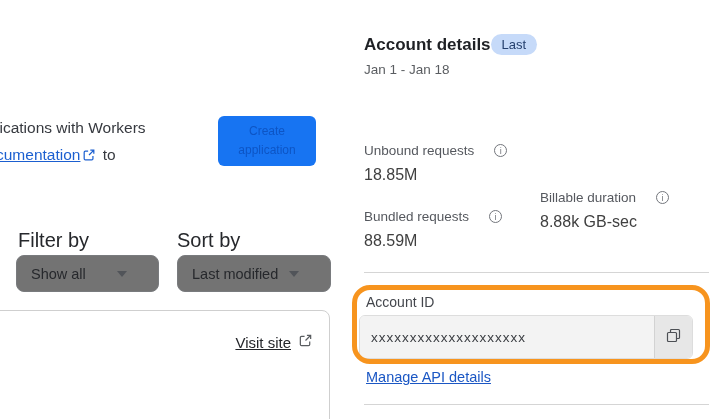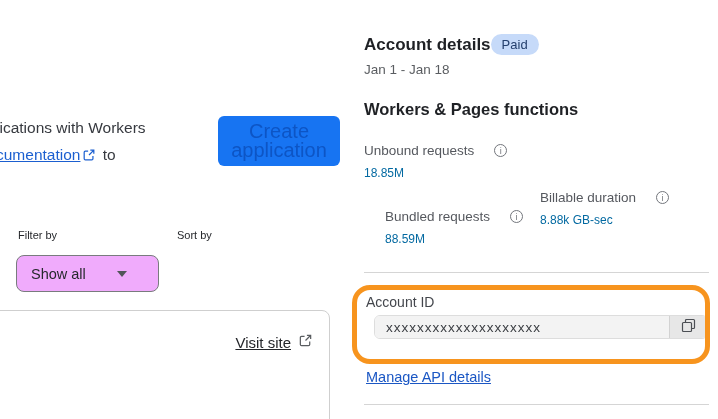--- a/index.html
+++ b/index.html
@@ -8,29 +8,29 @@
   .stage {
     position:relative; width:718px; height:419px;
     background:#fff; overflow:hidden;
   }
   
   .intro { position:absolute; left:-4px; top:114px; width:225px;
     font-size:15.5px; color:#36393f; line-height:27px; }
   .intro a { color:#1b5fd0; text-decoration:underline; cursor:pointer; }
   .intro .ext { color:#1b5fd0; position:relative; top:2px; margin:0 2px; }
   .create-btn {
-    position:absolute; left:218px; top:116px; width:122px; height:50px;
+    position:absolute; left:218px; top:116px; width:98px; height:50px;
     background:#1774f2; color:#0d55c5; border:none; border-radius:6px;
-    font-size:20px; line-height:19px; text-align:center; cursor:pointer;
+    font-size:12px; line-height:19px; text-align:center; cursor:pointer;
     font-family:inherit; padding:0 10px;
   }
-  .field-label { position:absolute; font-size:11px; color:#26282c; }
+  .field-label { position:absolute; font-size:20px; color:#26282c; }
   .dropdown {
     position:absolute; height:37px; border:1px solid #797b7e; border-radius:8px;
-    background:#f0abfc; display:flex; align-items:center; justify-content:space-between;
+    background:#737373; display:flex; align-items:center; justify-content:space-between;
     padding:0 31px 0 14px; font-size:14.5px; color:#26282c; cursor:pointer;
   }
   .caret { width:0; height:0; border-left:5px solid transparent;
     border-right:5px solid transparent; border-top:6px solid #515459; }
   .list-card {
     position:absolute; left:-30px; top:310px; width:360px; height:130px;
     background:#fff; border:1px solid #cfcfcf; border-radius:8px;
   }
   .visit-row { position:absolute; top:22px; right:16px; display:flex;
     align-items:center; gap:7px; color:#595c60; }
@@ -38,28 +38,28 @@
   
   .r { position:absolute; left:364px; }
   .acct-title-row { top:34px; display:flex; align-items:center; }
   .acct-title { font-size:17px; font-weight:bold; color:#1f2125; }
   .badge { background:#c6daf9; color:#25406e; font-size:13px;
     padding:3px 11px; border-radius:999px; }
   .date-range { top:62px; font-size:13.5px; color:#5a5d61; }
   .section-title { top:100px; font-size:16.5px; font-weight:bold; color:#1f2125; }
   .metric { position:absolute; }
   .metric .lbl { font-size:13.5px; color:#55585e; display:flex; align-items:center; gap:20px; }
-  .metric .val { margin-top:8px; font-size:12px; color:#0369a1; }
+  .metric .val { margin-top:8px; font-size:16px; color:#404040; }
   .info-icon { display:inline-flex; width:13px; height:13px; border:1px solid #73767c;
     border-radius:50%; align-items:center; justify-content:center;
     font-size:9px; color:#73767c; }
   .info-icon::after { content:"i"; }
   .divider { position:absolute; left:364px; width:345px; height:1px; background:#d5d5d5; }
   .acct-id-label { top:294px; left:366px; font-size:14px; color:#43464c; }
-  .id-control { position:absolute; left:374px; top:315px; width:334px; height:24px;
+  .id-control { position:absolute; left:359px; top:315px; width:334px; height:44px;
     display:flex; border:1px solid #ddd; border-radius:6px; overflow:hidden; }
   .id-input { flex:1; border:none; background:#f3f3f3; font-family:inherit;
     font-size:13.5px; letter-spacing:1px; color:#3a3d42; padding:0 11px; outline:none; }
   .copy-btn { width:38px; background:#e7e7e7; border:none; border-left:1px solid #d2d2d2;
     display:flex; align-items:center; justify-content:center; cursor:pointer; }
   .tokens-link { position:absolute; left:366px; top:369px; font-size:14.5px;
     color:#1b57c4; text-decoration:underline; cursor:pointer; }
   .highlight-ring { position:absolute; left:352px; top:285px; width:358px; height:79px;
     border:5px solid #f7941e; border-radius:18px; pointer-events:none; }
 </style>
@@ -79,53 +79,56 @@
 
   <button class="create-btn"><span>Create</span><br><span>application</span></button>
 
   <div class="field-label" style="left:18px; top:229px;">Filter by</div>
   <div class="dropdown" style="left:16px; top:255px; width:143px;">
     <span>Show all</span>
     <span class="caret"></span>
   </div>
 
   <div class="field-label" style="left:177px; top:229px;">Sort by</div>
+  <div class="dropdown" style="left:177px; top:255px; width:154px;">
+    <span>Last modified</span>
+    <span class="caret"></span>
+  </div>
 
   <div class="list-card">
     <div class="visit-row">
       <a>Visit site</a>
       <span><svg width="15" height="15" viewBox="0 0 16 16">
             <path d="M7 3.5H3.8c-.7 0-1.3.6-1.3 1.3v7.4c0 .7.6 1.3 1.3 1.3h7.4c.7 0 1.3-.6 1.3-1.3V9" fill="none" stroke="currentColor" stroke-width="1.3"></path>
             <path d="M9.5 2.5h4v4M13.3 2.7L8 8" fill="none" stroke="currentColor" stroke-width="1.3"></path>
           </svg></span>
     </div>
   </div>
 
   <div class="r acct-title-row">
     <span class="acct-title">Account details</span>
-    <span class="badge">Paid</span>
+    <span class="badge">Last</span>
   </div>
   <div class="r date-range">Jan 1 - Jan 18</div>
-  <div class="r section-title">Workers &amp; Pages functions</div>
 
   <div class="metric" style="left:364px; top:143px;">
     <div class="lbl">
         <span>Unbound requests</span>
         <span class="info-icon"></span>
       </div>
     <div class="val">18.85M</div>
   </div>
   <div class="metric" style="left:540px; top:143px;margin-top:47px;">
     <div class="lbl">
         <span>Billable duration</span>
         <span class="info-icon"></span>
       </div>
     <div class="val">8.88k GB-sec</div>
   </div>
-  <div class="metric" style="left:364px; top:209px;margin-left:21px;">
+  <div class="metric" style="left:364px; top:209px;">
     <div class="lbl">
         <span>Bundled requests</span>
         <span class="info-icon"></span>
       </div>
     <div class="val">88.59M</div>
   </div>
 
   <div class="divider" style="top:272px;"></div>
 
   <div class="acct-id-label" style="position:absolute;">Account ID</div>

